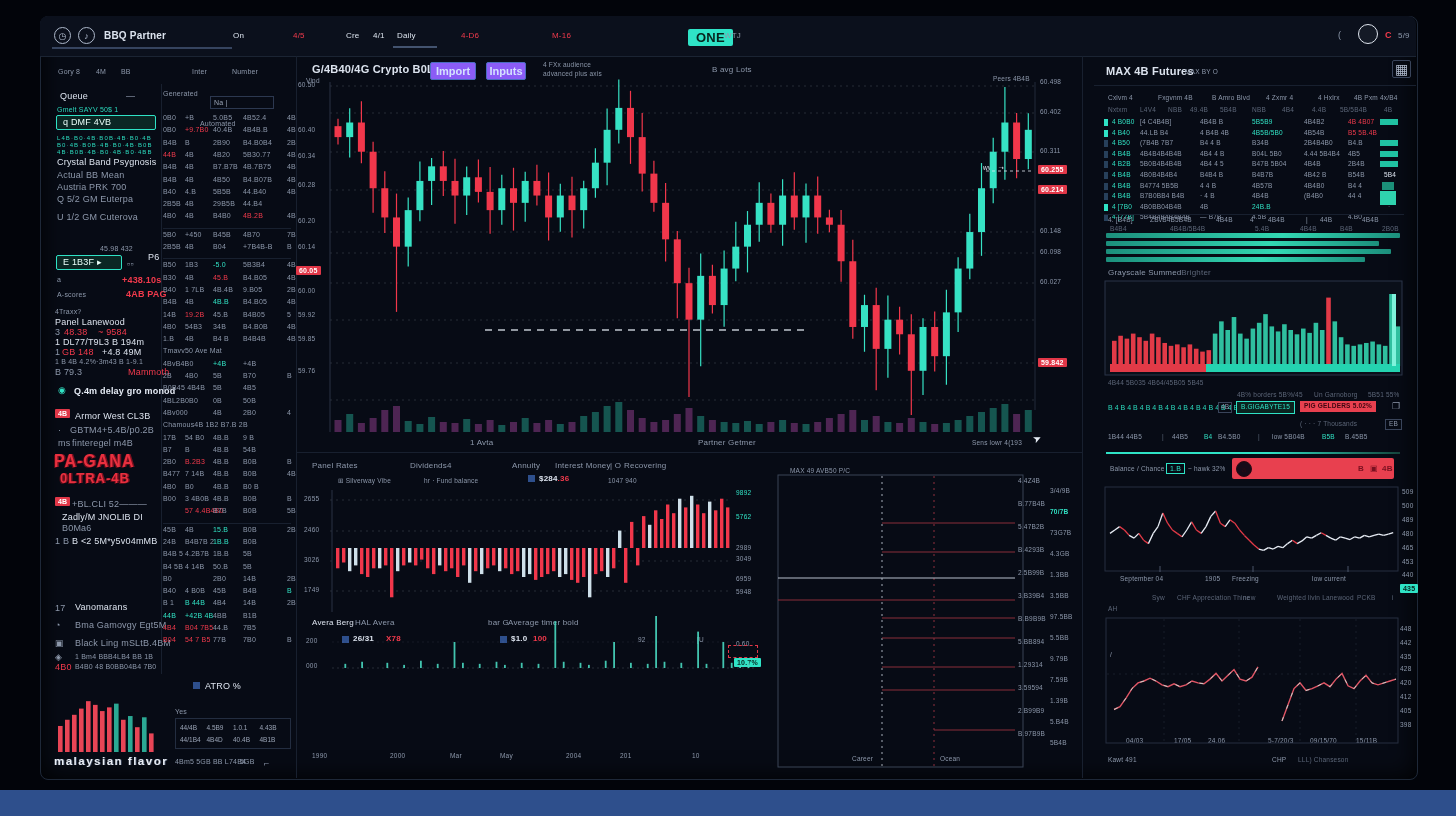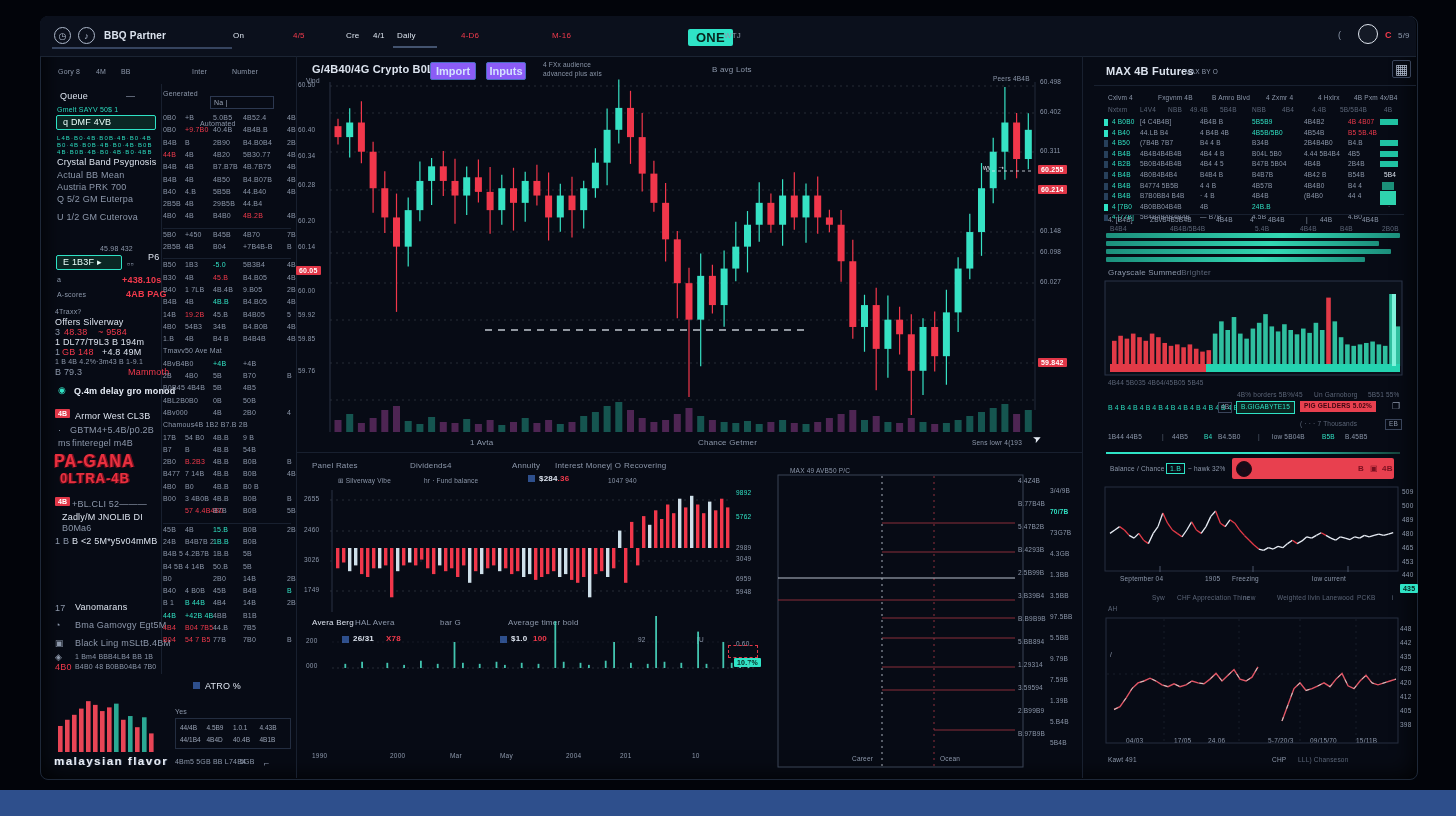--- a/index.html
+++ b/index.html
@@ -112,21 +112,21 @@
     <span class="ln g" style="left:57px;top:195px">Q 5/2 GM Euterpa</span>
     <span class="ln g" style="left:57px;top:213px">U 1/2 GM Cuterova</span>
     <span class="ln gsm" style="left:100px;top:245px">45.98 432</span>
     <span class="ln g" style="left:127px;top:260px">▫▫</span>
     <span class="ln w" style="left:148px;top:253px">P6</span>
     <span class="ln gsm" style="left:57px;top:276px">a</span>
     <span class="ln rb" style="left:122px;top:276px">+438.10s</span>
     <span class="ln gsm" style="left:57px;top:291px">A-scores</span>
     <span class="ln rb" style="left:126px;top:290px">4AB PAG</span>
     <span class="ln gsm" style="left:55px;top:308px">4Traxx?</span>
-    <span class="ln w" style="left:55px;top:318px">Offers Silverway</span>
+    <span class="ln w" style="left:55px;top:318px">Panel Lanewood</span>
     <span class="ln g" style="left:55px;top:328px">3</span>
     <span class="ln r" style="left:64px;top:328px">48.38</span>
     <span class="ln r" style="left:98px;top:328px">~ 9584</span>
     <span class="ln w" style="left:55px;top:338px">1 DL77/T9L3 B 194m</span>
     <span class="ln g" style="left:55px;top:348px">1</span>
     <span class="ln r" style="left:62px;top:348px">GB 148</span>
     <span class="ln w" style="left:102px;top:348px">+4.8  49M</span>
     <span class="ln gsm" style="left:55px;top:358px">1 B 4B 4.2%·3m43 B 1-9.1</span>
     <span class="ln g" style="left:55px;top:368px">B 79.3</span>
     <span class="ln r" style="left:128px;top:368px">Mammoth</span>
@@ -424,21 +424,21 @@
       <span class="ln g" style="left:124px;top:0;font-size:7px">B</span>
     </div>
     <div class="mtable" style="left:175px;top:718px;width:106px">
       <div><span style="display:inline-block;width:25%">44/4B</span><span style="display:inline-block;width:25%">4.5B9</span><span style="display:inline-block;width:25%">1.0.1</span><span style="display:inline-block;width:25%">4.43B</span></div>
       <div><span style="display:inline-block;width:25%">44/1B4</span><span style="display:inline-block;width:25%">4B4D</span><span style="display:inline-block;width:25%">40.4B</span><span style="display:inline-block;width:25%">4B1B</span></div>
     </div>
     <span class="ln xs g" style="left:306px;top:78px">Vind</span>
     <span class="ln sm g" style="left:712px;top:66px">B avg Lots</span>
     <span class="ln xs g" style="left:993px;top:76px">Peers 4B4B</span>
     <span class="ln sm g" style="left:470px;top:439px">1 Avta</span>
-    <span class="ln sm g" style="left:698px;top:439px">Chance Getmer</span>
+    <span class="ln sm g" style="left:698px;top:439px">Partner Getmer</span>
     <span class="ln xs g" style="left:972px;top:440px">Sens lowr 4(193</span>
     <span class="ln xs w" style="left:983px;top:165px">wwe ➝</span>
     <span class="ln xs g" style="left:338px;top:478px">⊞ Silverway Vibe</span>
     <span class="ln xs g" style="left:424px;top:478px">hr · Fund balance</span>
     <span class="ln xs g" style="left:608px;top:478px">1047  940</span>
     <span class="ln xs g" style="left:306px;top:638px">200</span>
     <span class="ln xs g" style="left:306px;top:663px">000</span>
     <span class="ln xs g" style="left:638px;top:637px">92</span>
     <span class="ln xs g" style="left:697px;top:637px">[U</span>
     <span class="ln xs g" style="left:736px;top:641px">0.60</span>
@@ -459,21 +459,21 @@
     <span class="ln xs g" style="left:304px;top:557px">3026</span>
     <span class="ln xs g" style="left:304px;top:587px">1749</span>
     <span class="ln xs t" style="left:736px;top:490px">9892</span>
     <span class="ln xs t" style="left:736px;top:514px">5762</span>
     <span class="ln xs g" style="left:736px;top:545px">2989</span>
     <span class="ln xs g" style="left:736px;top:556px">3049</span>
     <span class="ln xs g" style="left:736px;top:576px">6959</span>
     <span class="ln xs g" style="left:736px;top:589px">5948</span>
     <span class="ln sm w" style="left:312px;top:619px">Avera Berg</span>
     <span class="ln sm g" style="left:355px;top:619px">HAL Avera</span>
-    <span class="ln sm g" style="left:440px;top:619px">bar G</span>
+    <span class="ln sm g" style="left:488px;top:619px">bar G</span>
     <span class="ln sm g" style="left:508px;top:619px">Average timer bold</span>
     <span class="bluesq abs" style="left:342px;top:636px"></span>
     <span class="ln sm w b" style="left:353px;top:635px">26/31</span>
     <span class="ln sm r b" style="left:386px;top:635px">X78</span>
     <span class="bluesq abs" style="left:500px;top:636px"></span>
     <span class="ln sm w b" style="left:511px;top:635px">$1.0</span>
     <span class="ln sm r b" style="left:533px;top:635px">100</span>
     <span class="ln ttag" style="left:734px;top:658px">10.7%</span>
 <div class="abs" style="left:728px;top:645px;width:28px;height:11px;border:1px dashed #e13748"></div>
     <span class="ln xs g" style="left:312px;top:753px">1990</span>

